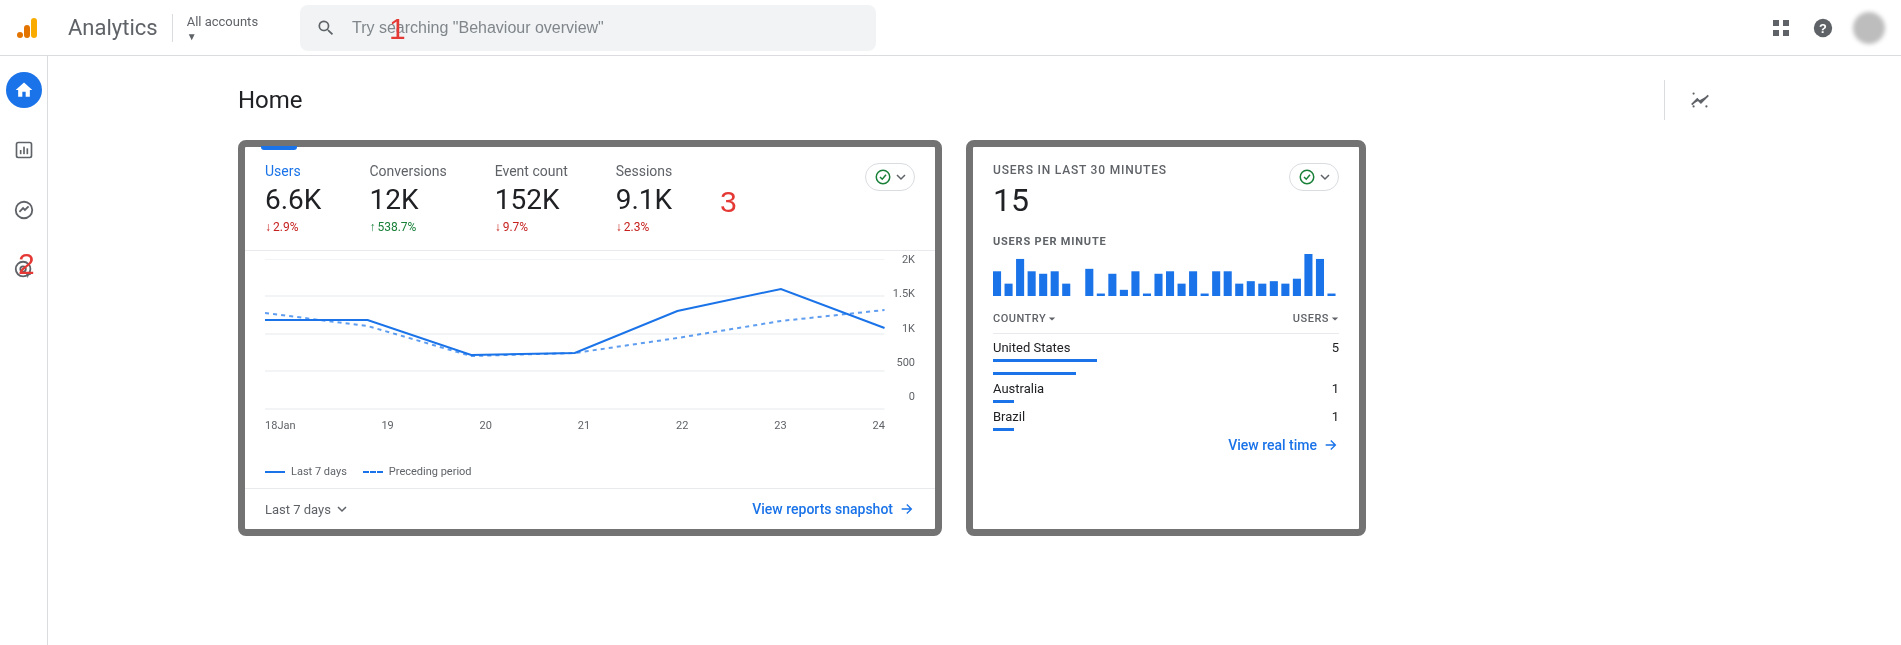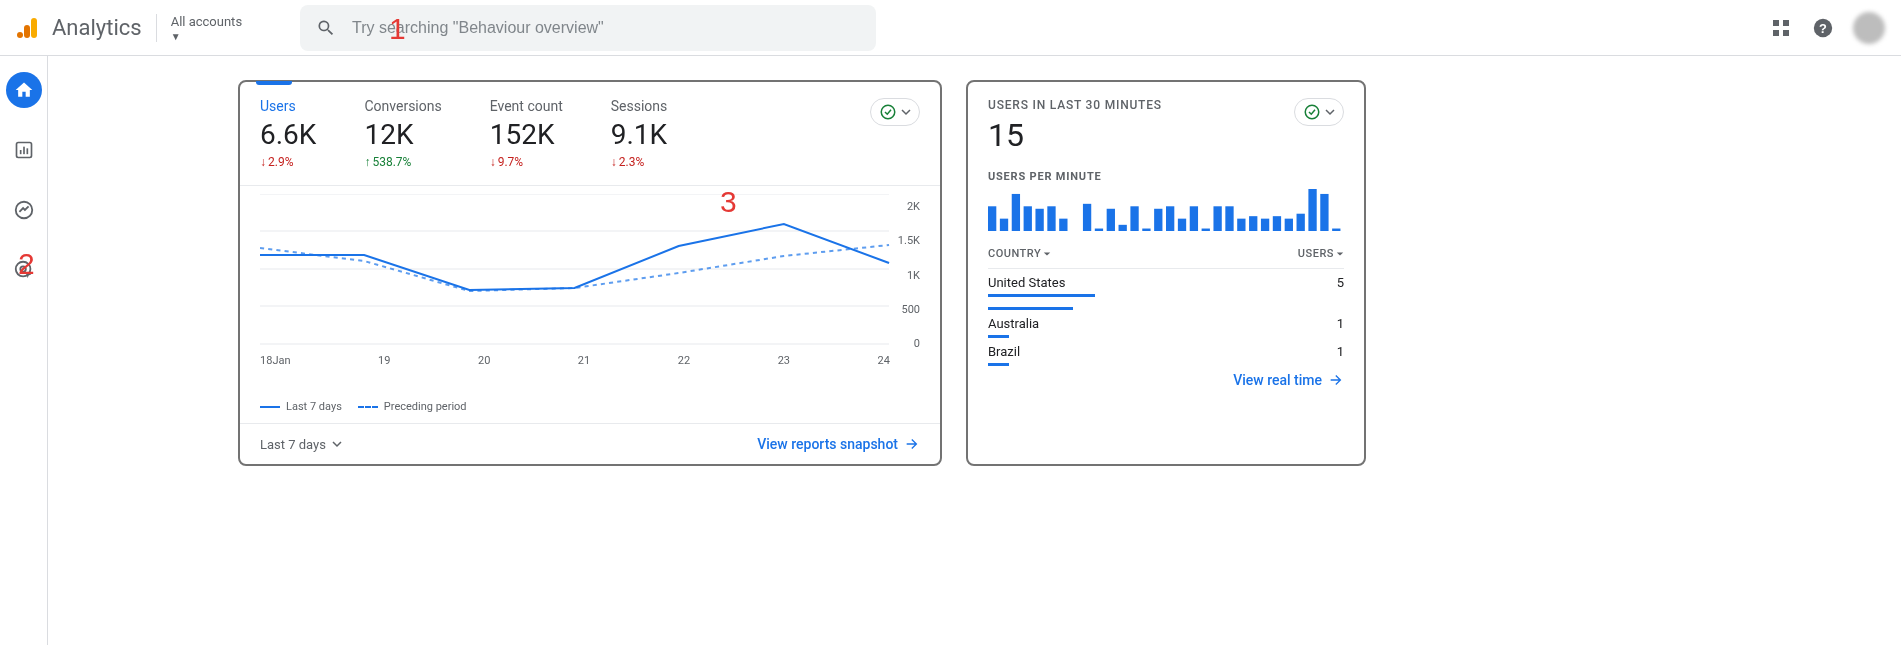--- a/index.html
+++ b/index.html
@@ -1,20 +1,20 @@
 <!DOCTYPE html>
 <html><head>
 <meta charset="utf-8">
 <style>
   * { box-sizing: border-box; margin: 0; padding: 0; }
   body { font-family: 'Google Sans', Roboto, Arial, sans-serif; background: #fff; color: #202124; width: 1901px; height: 645px; overflow: hidden; }
   
   
   .header { display: flex; align-items: center; height: 56px; padding: 0 16px; border-bottom: 1px solid #dadce0; position: relative; }
-  .logo-group { display: flex; align-items: center; gap: 12px; }
+  .logo-group { display: flex; align-items: center; gap: 28px; }
   .ga-logo { width: 24px; height: 24px; }
   .product-name { font-size: 22px; color: #5f6368; font-weight: 400; }
   .divider-v { width: 1px; height: 28px; background: #dadce0; margin: 0 14px; }
   .account-picker { display: flex; flex-direction: column; cursor: pointer; color: #5f6368; font-size: 13px; }
   .account-picker .caret { font-size: 10px; color: #5f6368; text-align: left; margin-top: 2px; }
   .search-bar { position: absolute; left: 300px; width: 576px; height: 46px; background: #f1f3f4; border-radius: 8px; display: flex; align-items: center; padding: 0 16px; gap: 16px; }
   .search-bar input { border: none; background: transparent; font-size: 16px; flex: 1; outline: none; color: #202124; }
   .search-bar input::placeholder { color: #80868b; }
   .search-icon { color: #5f6368; }
   .header-right { margin-left: auto; display: flex; align-items: center; gap: 18px; }
@@ -30,40 +30,40 @@
   .nav-item { width: 36px; height: 36px; border-radius: 50%; display: flex; align-items: center; justify-content: center; cursor: pointer; color: #5f6368; }
   .nav-item.active { background: #1a73e8; color: #fff; }
   
   .content { flex: 1; background: #fff; padding: 24px 0 0 0; overflow: hidden; position: relative; }
   .content-inner { padding-left: 190px; padding-right: 190px; }
   .page-header { display: flex; align-items: center; margin-bottom: 20px; }
   .page-title { font-size: 24px; font-weight: 400; color: #202124; flex: 1; }
   .insights-ico { color: #5f6368; padding-left: 24px; border-left: 1px solid #dadce0; height: 40px; display:flex; align-items:center;}
   
   .cards { display: flex; gap: 24px; }
-  .card { background: #fff; border: 2px solid #737373; border-radius: 8px; position: relative; }
+  .card { background: #fff; border: 7px solid #737373; border-radius: 8px; position: relative; }
   .card-main { flex: 0 0 704px; }
   .card-rt { flex: 0 0 400px; }
   
   
   .metric-tabs { display: flex; padding: 0 20px; gap: 0; border-bottom: 1px solid #e8eaed; position: relative; }
   .metric-tab { padding: 16px 0; margin-right: 48px; cursor: pointer; position: relative; }
   .metric-tab.active::before { content:''; position:absolute; top:-1px; left:-4px; right:24px; height:4px; background:#1a73e8; border-radius: 0 0 3px 3px;}
   .metric-label { font-size: 14px; color: #5f6368; margin-bottom: 4px; }
   .metric-tab.active .metric-label { color: #1a73e8; }
   .metric-value { font-size: 28px; font-weight: 400; color: #202124; margin-bottom: 4px; }
   .metric-delta { font-size: 12px; display: flex; align-items: center; gap: 2px; }
   .delta-down { color: #c5221f; }
   .delta-up { color: #188038; }
   .status-chip { position: absolute; right: 20px; top: 16px; border: 1px solid #dadce0; border-radius: 16px; padding: 4px 8px; display: flex; align-items: center; gap: 4px; cursor: pointer; }
   .status-chip svg.check { color: #188038; }
   
   .chart-area { padding: 8px 20px 0 20px; height: 200px; position: relative; }
   .chart-svg { width: 100%; height: 160px; }
-  .y-labels { position: absolute; right: 20px; top: 14px; display: flex; flex-direction: column; justify-content: space-between; height: 150px; font-size: 11px; color: #5f6368; text-align: right; }
+  .y-labels { position: absolute; right: 20px; top: 2px; display: flex; flex-direction: column; justify-content: space-between; height: 150px; font-size: 11px; color: #5f6368; text-align: right; }
   .x-labels { display: flex; justify-content: space-between; font-size: 11px; color: #5f6368; padding-right: 30px; }
   .x-labels div:first-child { display: flex; flex-direction: row; }
   .legend { display: flex; gap: 16px; padding: 14px 20px 10px 20px; font-size: 11px; color: #5f6368; align-items: center; }
   .legend-item { display: flex; align-items: center; gap: 6px; }
   .legend-solid { width: 20px; height: 2px; background: #1a73e8; }
   .legend-dash { width: 20px; height: 0; border-top: 2px dashed #1a73e8; }
   
   .card-footer { border-top: 1px solid #e8eaed; display: flex; align-items: center; padding: 12px 20px; }
   .range-picker { font-size: 13px; color: #5f6368; display: flex; align-items: center; gap: 6px; cursor: pointer; }
   .link-btn { margin-left: auto; color: #1a73e8; font-size: 14px; display: flex; align-items: center; gap: 6px; cursor: pointer; font-weight:500;}
@@ -159,20 +159,31 @@
       <svg width="22" height="22" viewBox="0 0 24 24">
           <circle cx="11" cy="11" r="8" fill="none" stroke="currentColor" stroke-width="2"></circle>
           <circle cx="11" cy="11" r="3" fill="none" stroke="currentColor" stroke-width="2"></circle>
           <path d="M14 14 L20 17 L17 18 L16 21 Z" fill="currentColor"></path>
         </svg>
     </div>
   </div>
 
   <div class="content">
     <div class="content-inner">
+      <div class="page-header">
+        <div class="page-title">Home</div>
+        <div class="insights-ico">
+          <svg width="22" height="22" viewBox="0 0 24 24">
+              <path fill="#5f6368" d="M3 17 L9 11 L13 15 L21 7" stroke="#5f6368" stroke-width="2"></path>
+              <circle cx="5" cy="5" r="1.2" fill="#5f6368"></circle>
+              <circle cx="19" cy="19" r="1.2" fill="#5f6368"></circle>
+              <circle cx="5" cy="19" r="1.2" fill="#5f6368"></circle>
+            </svg>
+        </div>
+      </div>
 
       <div class="cards">
 
         <div class="card card-main">
           <div class="metric-tabs">
             <div class="metric-tab active">
               <div class="metric-label">Users</div>
               <div class="metric-value">6.6K</div>
               <div class="metric-delta delta-down">
                   <span>↓</span>

